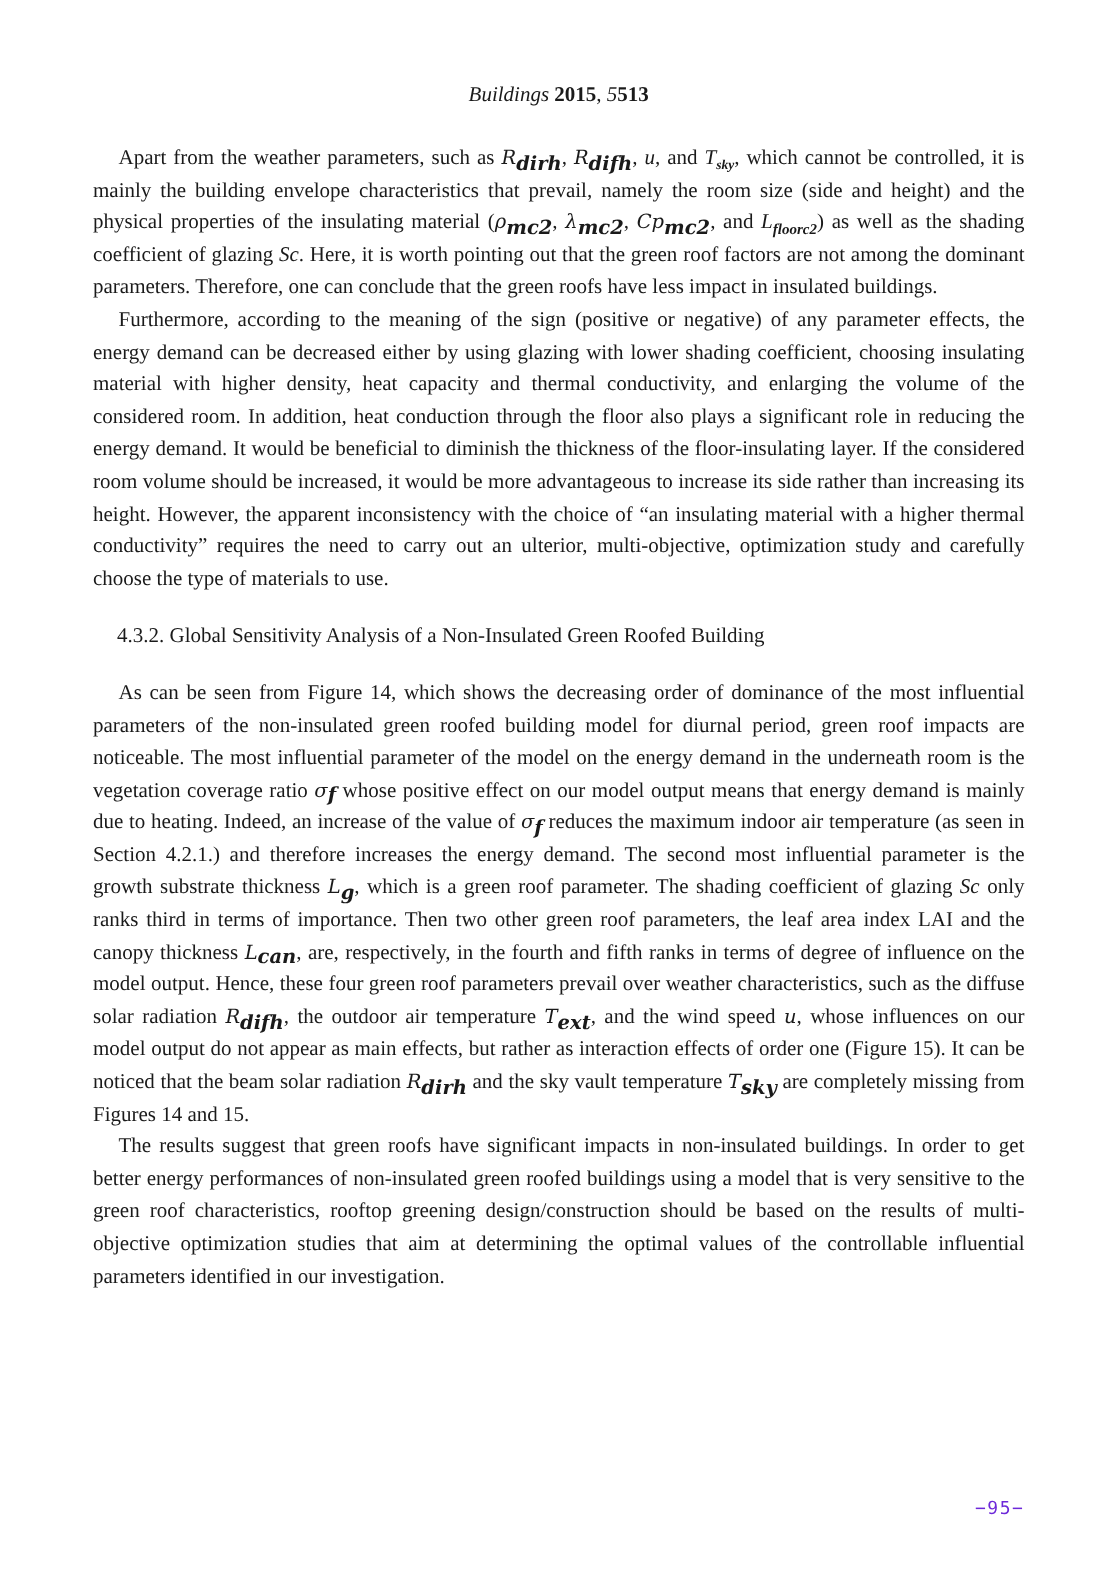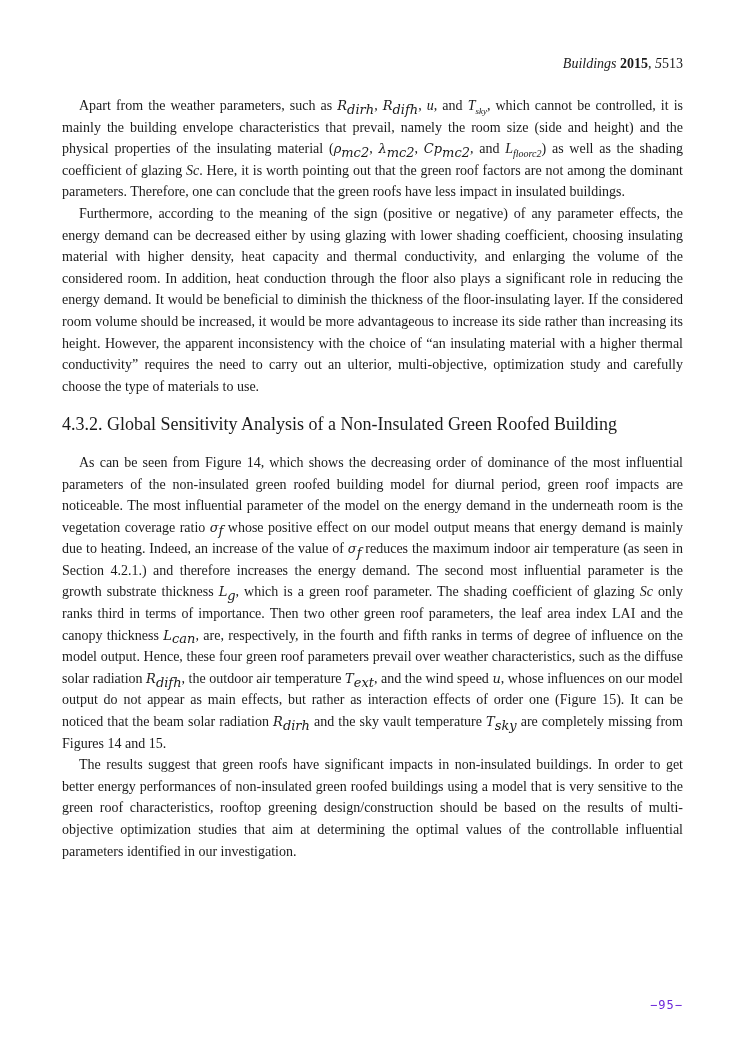--- a/index.html
+++ b/index.html
@@ -2,35 +2,35 @@
 <html><head>
 <meta charset="utf-8">
 <style>
   html, body { margin: 0; padding: 0; background: #ffffff; }
   body {
     width: 745px; height: 1053px; position: relative; overflow: hidden;
     font-family: "Liberation Serif", serif; color: #1a1a1a;
   }
   .header {
     position: absolute; left: 62px; right: 62px; top: 56px;
-    font-size: 14px; display: flex; justify-content: flex-end;
+    font-size: 14px; display: flex; justify-content: center;
   }
   .header .journal { font-style: italic; }
   .header b { font-weight: bold; font-style: normal; }
-  .page-num { font-weight: normal; }
+  .page-num { font-weight: bold; }
   .body {
     position: absolute; left: 62px; width: 621px; top: 95px;
     font-size: 14px; line-height: 21.6px; text-align: justify;
   }
   .body p { margin: 0; text-indent: 17px; }
   .body h4 {
-    font-weight: normal; font-size: 18px; margin: 17px 0 16px 0; text-indent: 0;
+    font-weight: normal; font-size: 14px; margin: 17px 0 16px 16px; text-indent: 0;
   }
   i.m { font-family: "DejaVu Serif", serif; font-style: italic; font-size: 13px; }
-  sub { font-size: 9px; line-height: 0; }
+  sub { font-size: 9px; line-height: 0; font-weight: bold; }
   .sm { font-size: 10px; font-style: italic; }
   .footer {
     position: absolute; top: 998px; left: 650px;
     font-family: "DejaVu Sans Mono", monospace; font-size: 12px; color: #6d28d9;
     letter-spacing: 1px;
   }
 </style>
 </head>
 <body>
 

